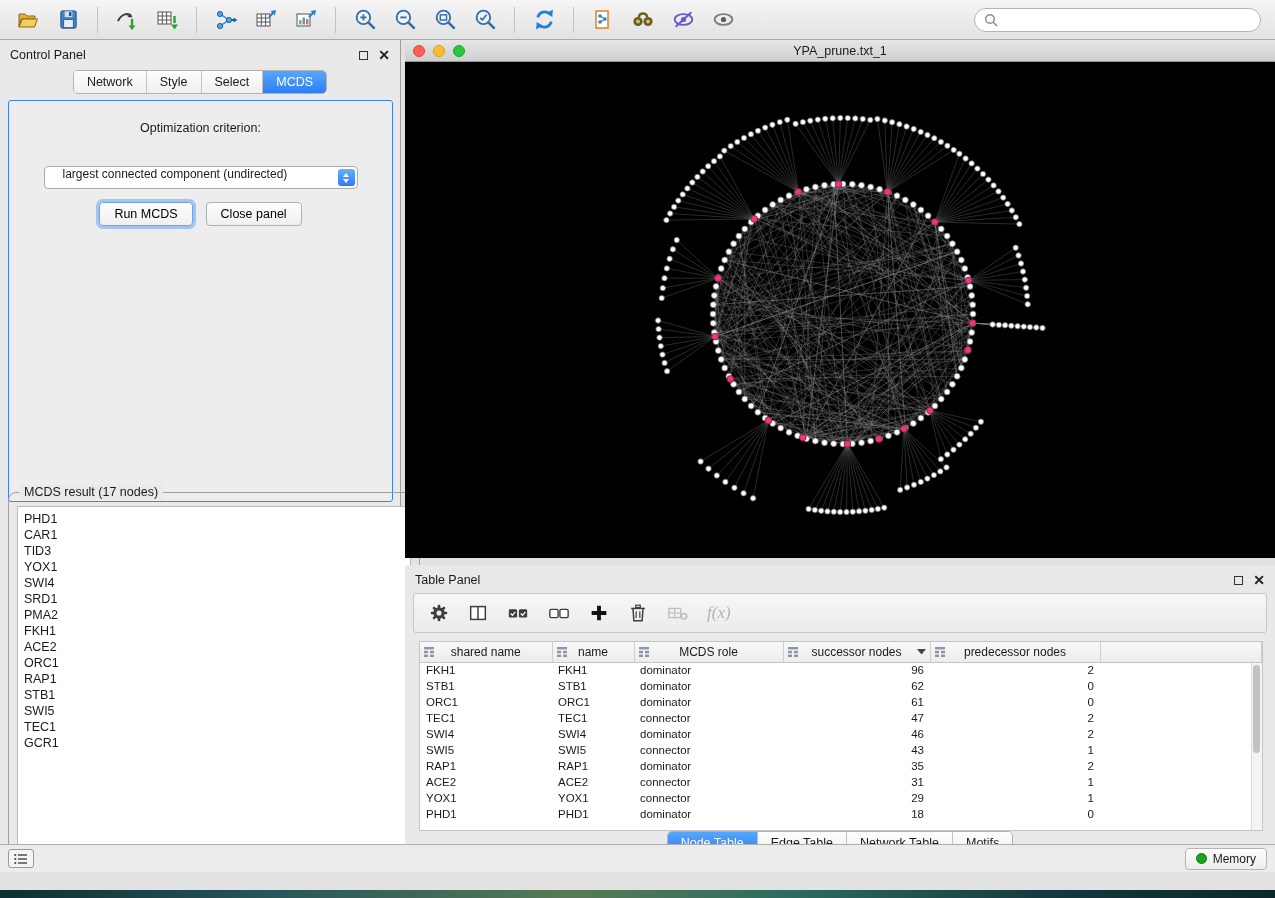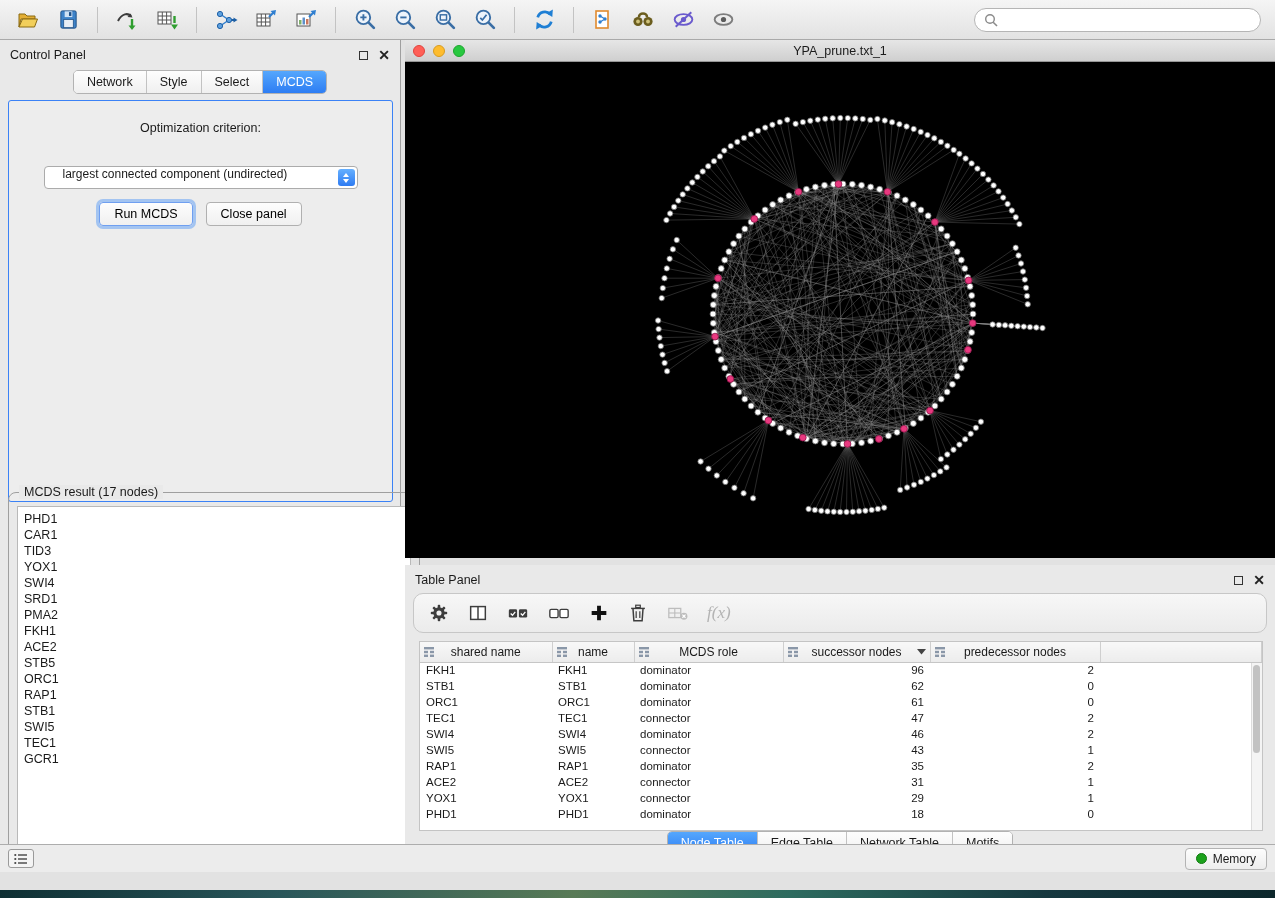--- a/index.html
+++ b/index.html
@@ -71,21 +71,21 @@
   .light.red { background:#ff5f57; border:1px solid #e0443e; }
   .light.yellow { background:#febc2e; border:1px solid #d89c21; }
   .light.green { background:#28c840; border:1px solid #1ea62f; }
   .net-title { position:absolute; left:0; right:0; text-align:center; font-size:12.5px; color:#1c1c1c; }
   .net-canvas { width:870px; height:496px; background:#000; }
 
   
   .table-panel { position:absolute; left:405px; top:565px; width:870px; height:297px; background:#e9e9e9; }
   .tp-toolbar {
     position:absolute; left:8px; right:8px; top:28px; height:40px;
-    background:linear-gradient(#f7f7f7,#ebebeb); border:1px solid #c7c7c7; border-radius:10px;
+    background:linear-gradient(#f7f7f7,#ebebeb); border:1px solid #c7c7c7; border-radius:3px;
     display:flex; align-items:center; padding:0 14px; gap:17px;
   }
   .tp-btn { height:24px; display:flex; align-items:center; justify-content:center; cursor:default; }
   .fx-label { font-style:italic; font-family:"Liberation Serif",serif; font-size:17px; color:#b3b3b3; }
   .data-table-wrap { position:absolute; left:14px; right:12px; top:76px; height:190px; background:#fff; border:1px solid #c4c4c4; overflow:hidden; }
   table.data { border-collapse:collapse; table-layout:fixed; width:100%; }
   table.data thead th {
     height:20px; background:linear-gradient(#f8f8f8,#ececec); border-right:1px solid #cfcfcf; border-bottom:1px solid #c6c6c6;
     font-size:12px; font-weight:normal; position:relative; text-align:center; padding:0 14px; white-space:nowrap; cursor:default;
   }
@@ -297,21 +297,20 @@
     <div class="result-list" id="mcds-list">
         <div class="result-item">PHD1</div>
         <div class="result-item">CAR1</div>
         <div class="result-item">TID3</div>
         <div class="result-item">YOX1</div>
         <div class="result-item">SWI4</div>
         <div class="result-item">SRD1</div>
         <div class="result-item">PMA2</div>
         <div class="result-item">FKH1</div>
         <div class="result-item">ACE2</div>
-        <div class="result-item">STB5</div>
         <div class="result-item">ORC1</div>
         <div class="result-item">RAP1</div>
         <div class="result-item">STB1</div>
         <div class="result-item">SWI5</div>
         <div class="result-item">TEC1</div>
         <div class="result-item">GCR1</div>
       </div>
   </div>
 </div>
 

